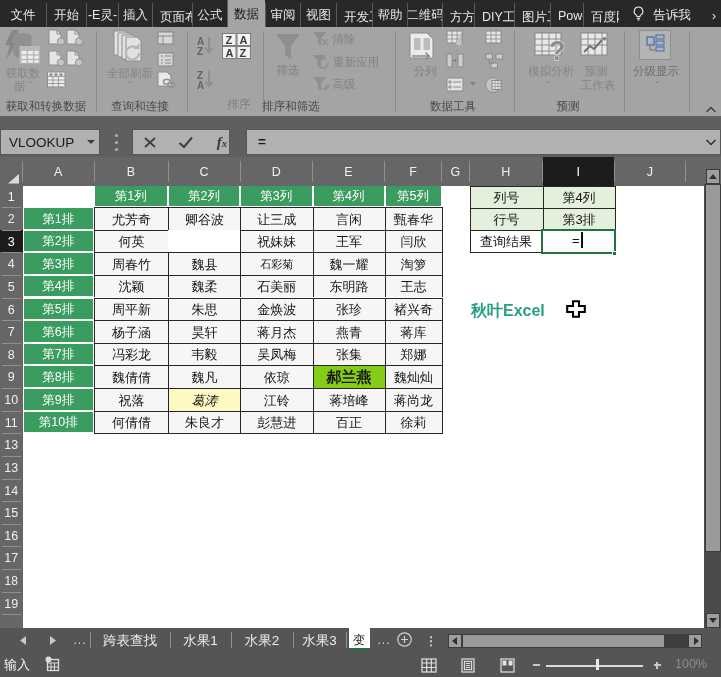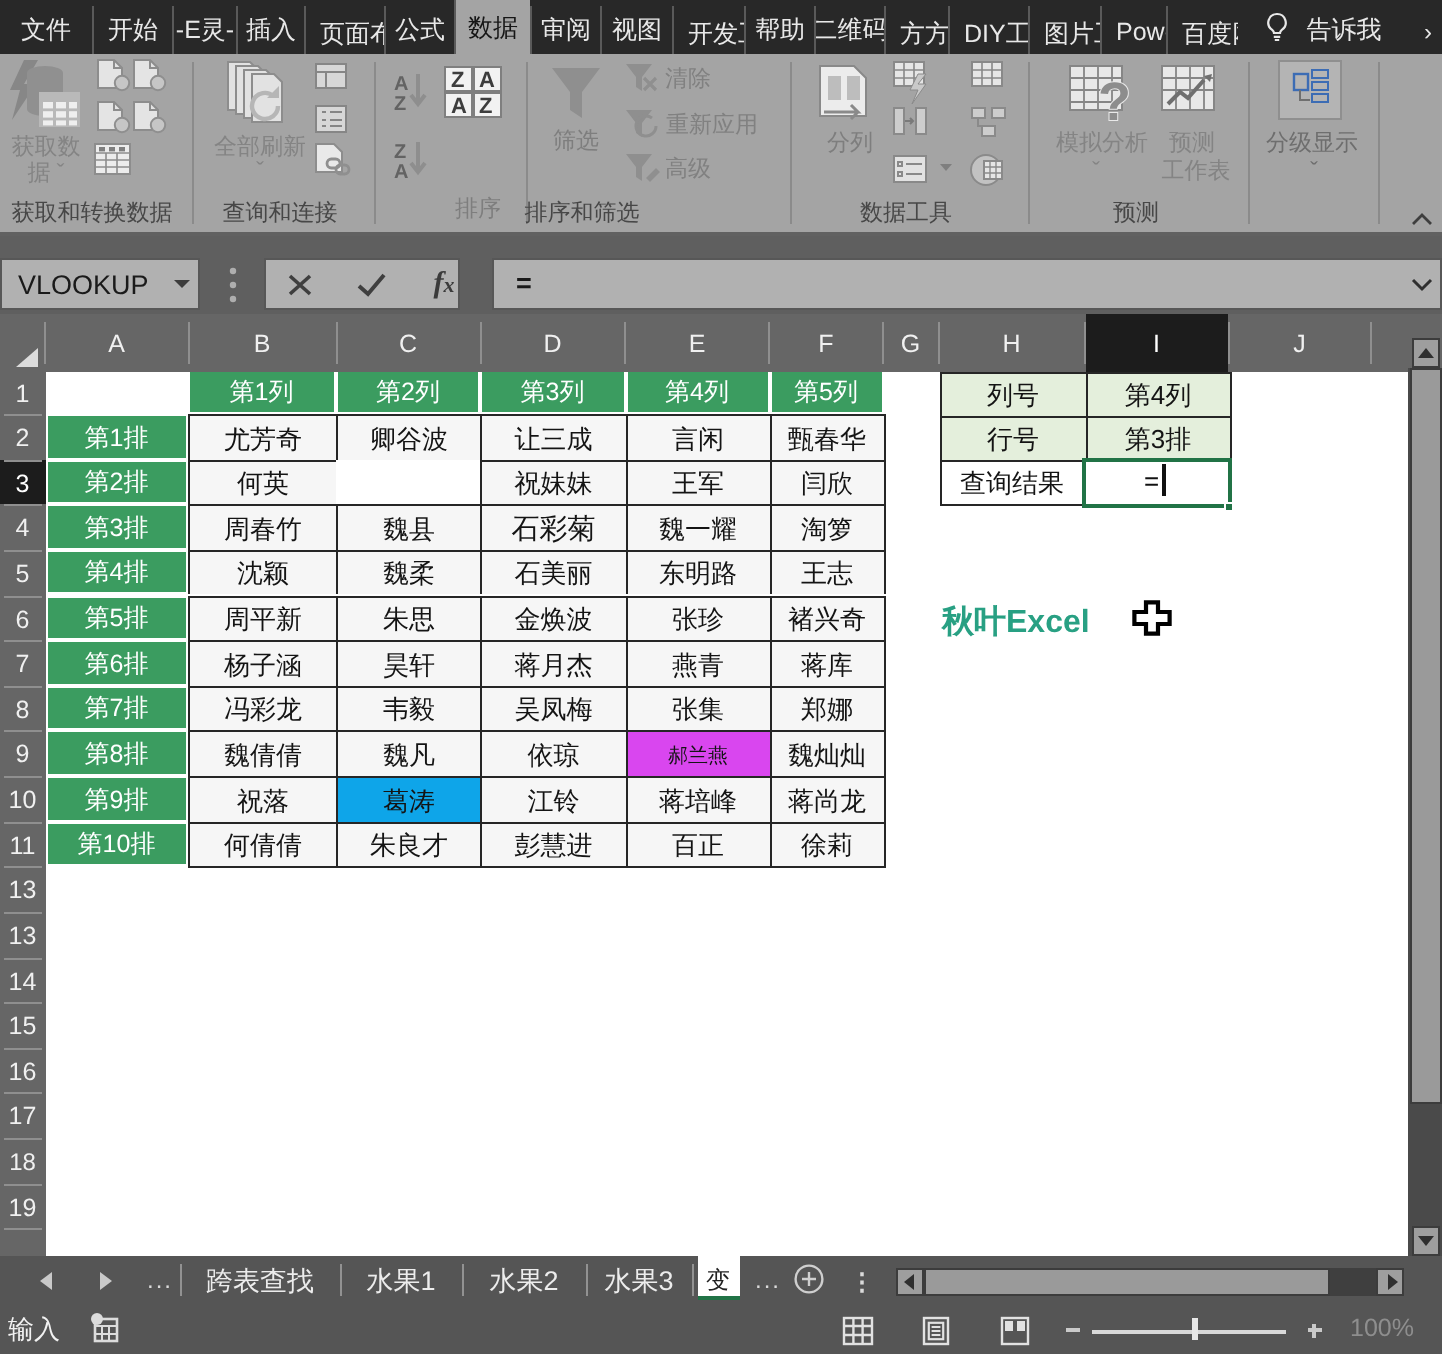--- a/index.html
+++ b/index.html
@@ -434,21 +434,21 @@
   </div>
 <div class="a" style="left:384.5px;top:229.6px;width:58.0px;height:22.7px;background:#f6f6f6;border-top:1px solid #262626;border-left:1px solid #262626;border-right:1px solid #262626;color:#141414;font-size:13px;">
     <div class="ct" style="width:100%;height:100%;">闫欣</div>
   </div>
 <div class="a" style="left:94px;top:252.3px;width:74px;height:22.6px;background:#f6f6f6;border-top:1px solid #262626;border-left:1px solid #262626;color:#141414;font-size:13px;">
     <div class="ct" style="width:100%;height:100%;">周春竹</div>
   </div>
 <div class="a" style="left:168px;top:252.3px;width:72px;height:22.6px;background:#f6f6f6;border-top:1px solid #262626;border-left:1px solid #262626;color:#141414;font-size:13px;">
     <div class="ct" style="width:100%;height:100%;">魏县</div>
   </div>
-<div class="a" style="left:240px;top:252.3px;width:72.5px;height:22.6px;background:#f6f6f6;border-top:1px solid #262626;border-left:1px solid #262626;color:#141414;font-size:14px;">
+<div class="a" style="left:240px;top:252.3px;width:72.5px;height:22.6px;background:#f6f6f6;border-top:1px solid #262626;border-left:1px solid #262626;color:#141414;font-size:11px;">
     <div class="ct" style="width:100%;height:100%;">石彩菊</div>
   </div>
 <div class="a" style="left:312.5px;top:252.3px;width:72.0px;height:22.6px;background:#f6f6f6;border-top:1px solid #262626;border-left:1px solid #262626;color:#141414;font-size:13px;">
     <div class="ct" style="width:100%;height:100%;">魏一耀</div>
   </div>
 <div class="a" style="left:384.5px;top:252.3px;width:58.0px;height:22.6px;background:#f6f6f6;border-top:1px solid #262626;border-left:1px solid #262626;border-right:1px solid #262626;color:#141414;font-size:13px;">
     <div class="ct" style="width:100%;height:100%;">淘箩</div>
   </div>
 <div class="a" style="left:94px;top:274.9px;width:74px;height:22.6px;background:#f6f6f6;border-top:1px solid #262626;border-left:1px solid #262626;color:#141414;font-size:13px;">
     <div class="ct" style="width:100%;height:100%;">沈颖</div>
@@ -512,30 +512,30 @@
   </div>
 <div class="a" style="left:94px;top:365.4px;width:74px;height:22.6px;background:#f6f6f6;border-top:1px solid #262626;border-left:1px solid #262626;color:#141414;font-size:13px;">
     <div class="ct" style="width:100%;height:100%;">魏倩倩</div>
   </div>
 <div class="a" style="left:168px;top:365.4px;width:72px;height:22.6px;background:#f6f6f6;border-top:1px solid #262626;border-left:1px solid #262626;color:#141414;font-size:13px;">
     <div class="ct" style="width:100%;height:100%;">魏凡</div>
   </div>
 <div class="a" style="left:240px;top:365.4px;width:72.5px;height:22.6px;background:#f6f6f6;border-top:1px solid #262626;border-left:1px solid #262626;color:#141414;font-size:13px;">
     <div class="ct" style="width:100%;height:100%;">依琼</div>
   </div>
-<div class="a" style="left:312.5px;top:365.4px;width:72.0px;height:22.6px;background:#d946ef;border-top:1px solid #262626;border-left:1px solid #262626;color:#141414;font-size:10px;">
+<div class="a" style="left:312.5px;top:365.4px;width:72.0px;height:22.6px;background:#84cc16;border-top:1px solid #262626;border-left:1px solid #262626;color:#141414;font-size:15px;font-weight:bold;">
     <div class="ct" style="width:100%;height:100%;">郝兰燕</div>
   </div>
 <div class="a" style="left:384.5px;top:365.4px;width:58.0px;height:22.6px;background:#f6f6f6;border-top:1px solid #262626;border-left:1px solid #262626;border-right:1px solid #262626;color:#141414;font-size:13px;">
     <div class="ct" style="width:100%;height:100%;">魏灿灿</div>
   </div>
 <div class="a" style="left:94px;top:388.0px;width:74px;height:22.7px;background:#f6f6f6;border-top:1px solid #262626;border-left:1px solid #262626;color:#141414;font-size:13px;">
     <div class="ct" style="width:100%;height:100%;">祝落</div>
   </div>
-<div class="a" style="left:168px;top:388.0px;width:72px;height:22.7px;background:#0ea5e9;border-top:1px solid #262626;border-left:1px solid #262626;color:#141414;font-size:13px;">
+<div class="a" style="left:168px;top:388.0px;width:72px;height:22.7px;background:#fef9c3;border-top:1px solid #262626;border-left:1px solid #262626;color:#141414;font-size:13px;font-style:italic;">
     <div class="ct" style="width:100%;height:100%;">葛涛</div>
   </div>
 <div class="a" style="left:240px;top:388.0px;width:72.5px;height:22.7px;background:#f6f6f6;border-top:1px solid #262626;border-left:1px solid #262626;color:#141414;font-size:13px;">
     <div class="ct" style="width:100%;height:100%;">江铃</div>
   </div>
 <div class="a" style="left:312.5px;top:388.0px;width:72.0px;height:22.7px;background:#f6f6f6;border-top:1px solid #262626;border-left:1px solid #262626;color:#141414;font-size:13px;">
     <div class="ct" style="width:100%;height:100%;">蒋培峰</div>
   </div>
 <div class="a" style="left:384.5px;top:388.0px;width:58.0px;height:22.7px;background:#f6f6f6;border-top:1px solid #262626;border-left:1px solid #262626;border-right:1px solid #262626;color:#141414;font-size:13px;">
     <div class="ct" style="width:100%;height:100%;">蒋尚龙</div>

